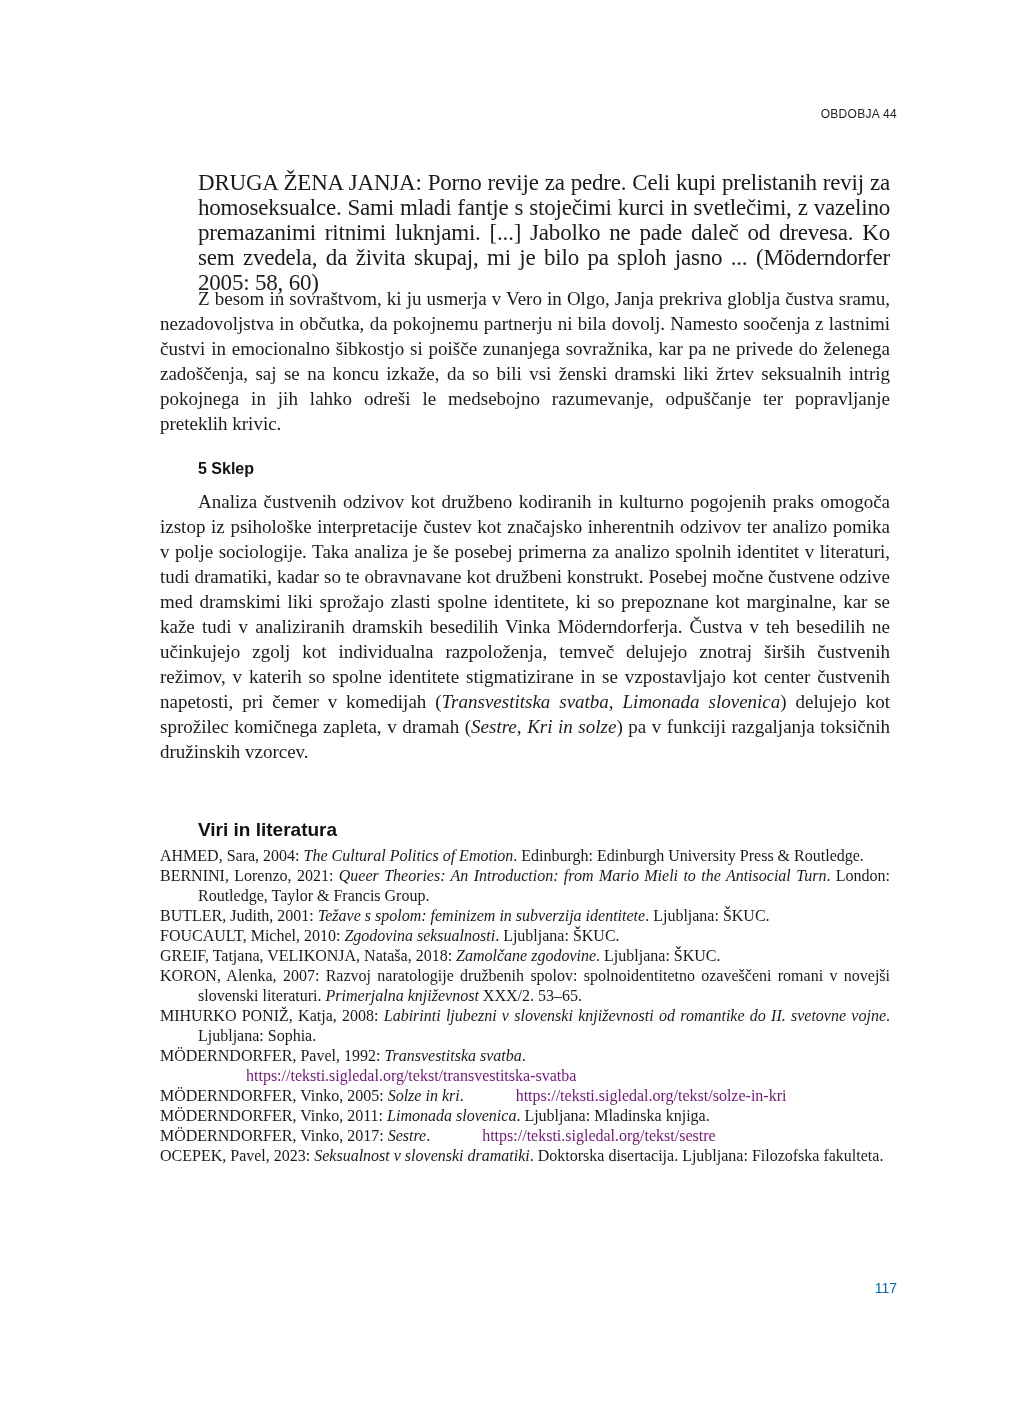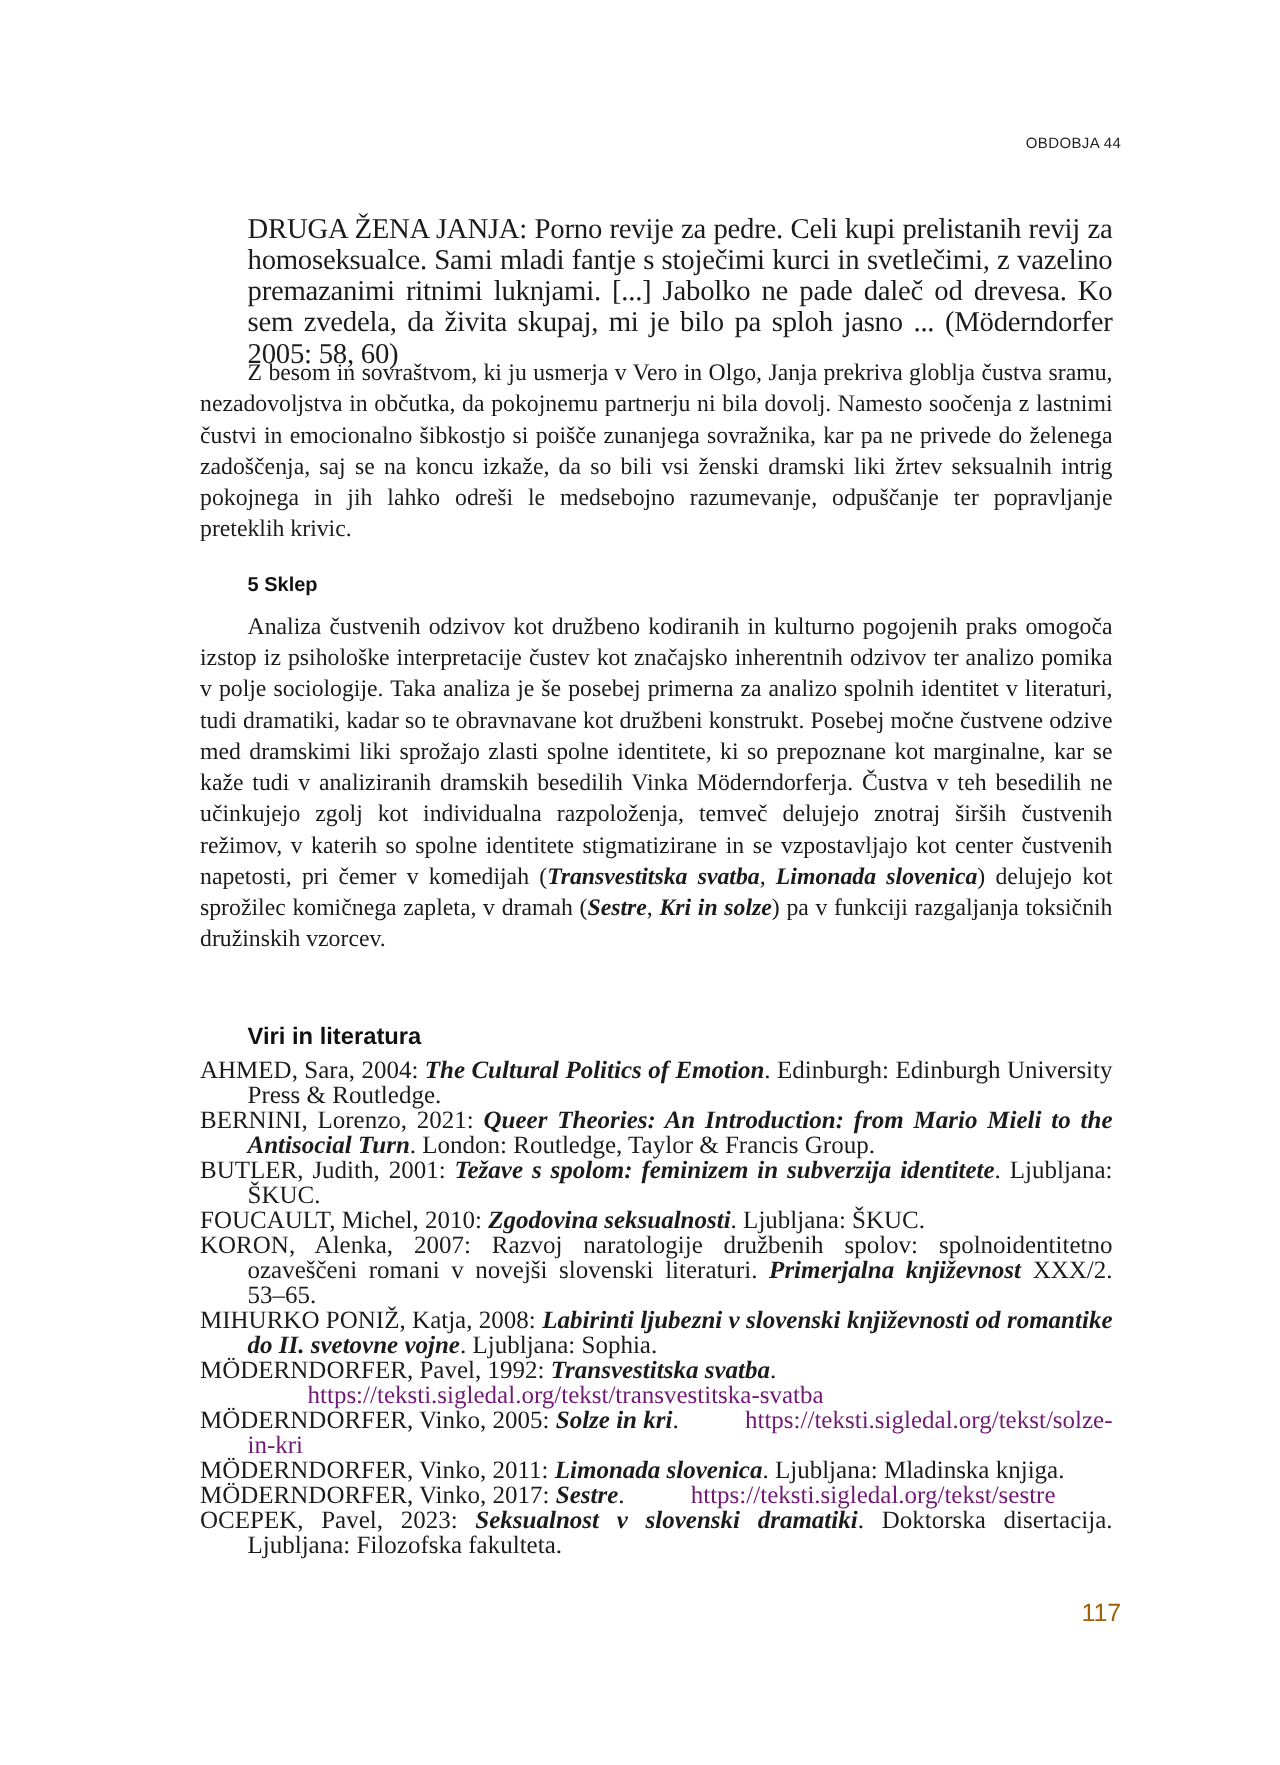--- a/index.html
+++ b/index.html
@@ -63,37 +63,37 @@
   #sklep-heading { top: 460px; font-size: 16px; }
   #viri-heading  { top: 819px; font-size: 19px; }
   .ref-list {
     position: absolute;
     left: 0;
     top: 846px;
     width: 730px;
   }
   .ref {
     margin: 0;
-    font-size: 20px;
+    font-size: 16px;
     line-height: 20px;
     text-align: justify;
     padding-left: 38px;
     text-indent: -38px;
   }
-  .it { font-style: italic; font-weight: bold; }
+  .it { font-style: italic; }
   .url { color: #701a75; margin-left: 48px; }
   .page-number {
     position: absolute;
     top: 1280px;
     left: 160px;
     width: 737px;
     text-align: right;
     font-family: "Liberation Sans", sans-serif;
-    font-size: 20px;
-    color: #a16207;
+    font-size: 14px;
+    color: #0369a1;
   }
 </style>
 </head>
 <body>
 
 <div class="page">
 
   <div class="running-head">OBDOBJA 44</div>
 
   <div class="content">
@@ -106,20 +106,21 @@
 
     <p class="body-para" id="sklep-para"><span>Analiza čustvenih odzivov kot družbeno kodiranih in kulturno pogojenih praks omogoča izstop iz psihološke interpretacije čustev kot značajsko inherentnih odzivov ter analizo pomika v polje sociologije. Taka analiza je še posebej primerna za analizo spolnih identitet v literaturi, tudi dramatiki, kadar so te obravnavane kot družbeni konstrukt. Posebej močne čustvene odzive med dramskimi liki sprožajo zlasti spolne identitete, ki so prepoznane kot marginalne, kar se kaže tudi v analiziranih dramskih besedilih Vinka Möderndorferja. Čustva v teh besedilih ne učinkujejo zgolj kot individualna razpoloženja, temveč delujejo znotraj širših čustvenih režimov, v katerih so spolne identitete stigmatizirane in se vzpostavljajo kot center čustvenih napetosti, pri čemer v komedijah (</span><span class="it">Transvestitska svatba</span><span>, </span><span class="it">Limonada slovenica</span><span>) delujejo kot sprožilec komičnega zapleta, v dramah (</span><span class="it">Sestre</span><span>, </span><span class="it">Kri in solze</span><span>) pa v funkciji razgaljanja toksičnih družinskih vzorcev.</span></p>
 
     <h2 class="section-heading" id="viri-heading">Viri in literatura</h2>
 
     <div class="ref-list">
         <p class="ref"><span>AHMED, Sara, 2004: </span><span class="it">The Cultural Politics of Emotion</span><span>. Edinburgh: Edinburgh University Press &amp; Routledge.</span></p>
         <p class="ref"><span>BERNINI, Lorenzo, 2021: </span><span class="it">Queer Theories: An Introduction: from Mario Mieli to the Antisocial Turn</span><span>. London: Routledge, Taylor &amp; Francis Group.</span></p>
         <p class="ref"><span>BUTLER, Judith, 2001: </span><span class="it">Težave s spolom: feminizem in subverzija identitete</span><span>. Ljubljana: ŠKUC.</span></p>
         <p class="ref"><span>FOUCAULT, Michel, 2010: </span><span class="it">Zgodovina seksualnosti</span><span>. Ljubljana: ŠKUC.</span></p>
+        <p class="ref"><span>GREIF, Tatjana, VELIKONJA, Nataša, 2018: </span><span class="it">Zamolčane zgodovine</span><span>. Ljubljana: ŠKUC.</span></p>
         <p class="ref"><span>KORON, Alenka, 2007: Razvoj naratologije družbenih spolov: spolnoidentitetno ozaveščeni romani v novejši slovenski literaturi. </span><span class="it">Primerjalna književnost</span><span> XXX/2. 53–65.</span></p>
         <p class="ref"><span>MIHURKO PONIŽ, Katja, 2008: </span><span class="it">Labirinti ljubezni v slovenski književnosti od romantike do II. svetovne vojne</span><span>. Ljubljana: Sophia.</span></p>
         <p class="ref"><span>MÖDERNDORFER, Pavel, 1992: </span><span class="it">Transvestitska svatba</span><span>.</span><br><span class="url">https://teksti.sigledal.org/tekst/transvestitska-svatba</span></p>
         <p class="ref"><span>MÖDERNDORFER, Vinko, 2005: </span><span class="it">Solze in kri</span><span>. </span><span class="url">https://teksti.sigledal.org/tekst/solze-in-kri</span></p>
         <p class="ref"><span>MÖDERNDORFER, Vinko, 2011: </span><span class="it">Limonada slovenica</span><span>. Ljubljana: Mladinska knjiga.</span></p>
         <p class="ref"><span>MÖDERNDORFER, Vinko, 2017: </span><span class="it">Sestre</span><span>. </span><span class="url">https://teksti.sigledal.org/tekst/sestre</span></p>
         <p class="ref"><span>OCEPEK, Pavel, 2023: </span><span class="it">Seksualnost v slovenski dramatiki</span><span>. Doktorska disertacija. Ljubljana: Filozofska fakulteta.</span></p>
       </div>
 
   </div>

